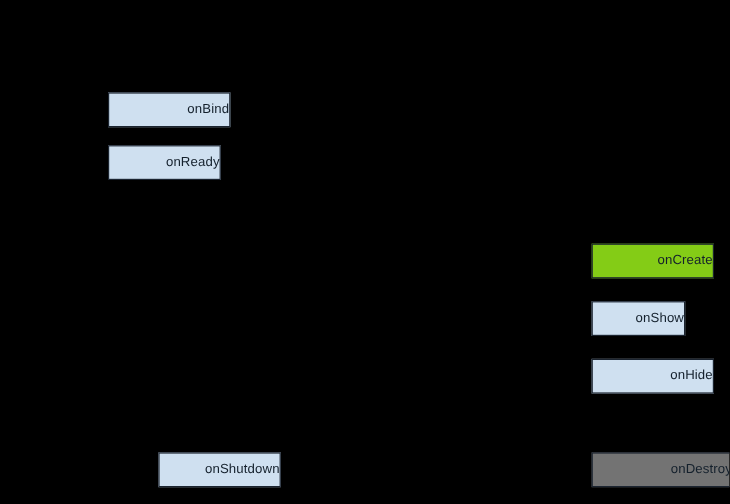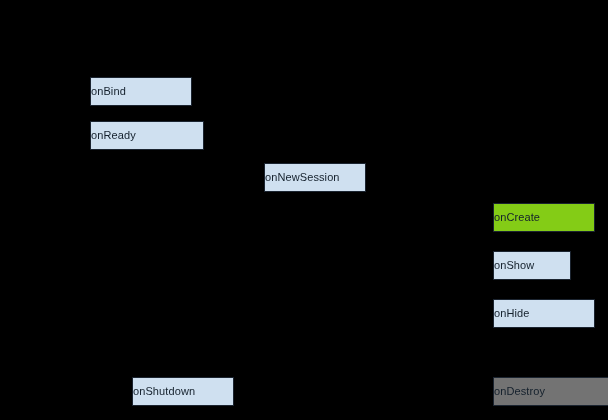--- a/index.html
+++ b/index.html
@@ -16,49 +16,47 @@
     overflow: hidden;
     font-family: "Liberation Sans", "DejaVu Sans", sans-serif;
   }
   .node {
     position: absolute;
     box-sizing: border-box;
     background: #cfe0f0;
     border: 1px solid #1b2430;
     display: flex;
     align-items: center;
-    justify-content: flex-start;
+    justify-content: flex-end;
     color: #14202c;
     font-size: 11px;
     line-height: 1;
     letter-spacing: 0.1px;
     white-space: nowrap;
+    padding-left: 36px;
     -webkit-font-smoothing: antialiased;
   }
   .node-label {
     display: block;
     pointer-events: none;
   }
 </style>
 </head>
 <body>
 
 <div id="canvas" style="width: 608px; height: 420px; background: rgb(0, 0, 0);">
 
   <div class="node" style="left: 90px; top: 77px; width: 102px; height: 29px; background: rgb(207, 224, 240); border-color: rgb(27, 36, 48); color: rgb(20, 32, 44);">
     <span class="node-label">onBind</span>
   </div>
 
-  <div class="node" style="left: 90px; top: 121px; width: 114px; height: 29px; background: rgb(207, 224, 240); border-color: rgb(27, 36, 48); color: rgb(20, 32, 44);">
+  <div class="node" style="left: 90px; top: 121px; width: 94px; height: 29px; background: rgb(207, 224, 240); border-color: rgb(27, 36, 48); color: rgb(20, 32, 44);">
     <span class="node-label">onReady</span>
   </div>
 
-  <div class="node" style="left: 264px; top: 163px; width: 102px; height: 29px; background: rgb(207, 224, 240); border-color: rgb(27, 36, 48); color: rgb(20, 32, 44);">
-    <span class="node-label">onNewSession</span>
-  </div>
 
   <div class="node" style="left: 493px; top: 203px; width: 102px; height: 29px; background: #84cc16; border-color: rgb(27, 36, 48); color: rgb(20, 32, 44);">
     <span class="node-label">onCreate</span>
   </div>
 
   <div class="node" style="left: 493px; top: 251px; width: 78px; height: 29px; background: rgb(207, 224, 240); border-color: rgb(27, 36, 48); color: rgb(20, 32, 44);">
     <span class="node-label">onShow</span>
   </div>
 
   <div class="node" style="left: 493px; top: 299px; width: 102px; height: 29px; background: rgb(207, 224, 240); border-color: rgb(27, 36, 48); color: rgb(20, 32, 44);">

